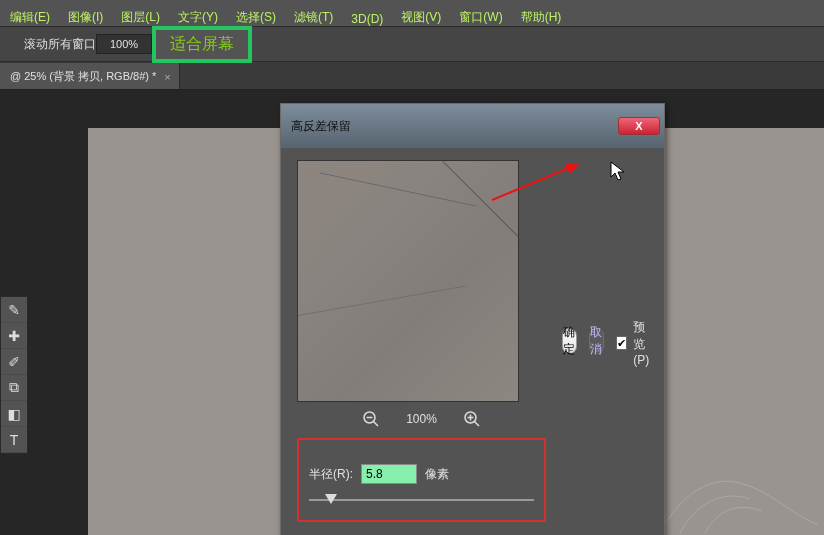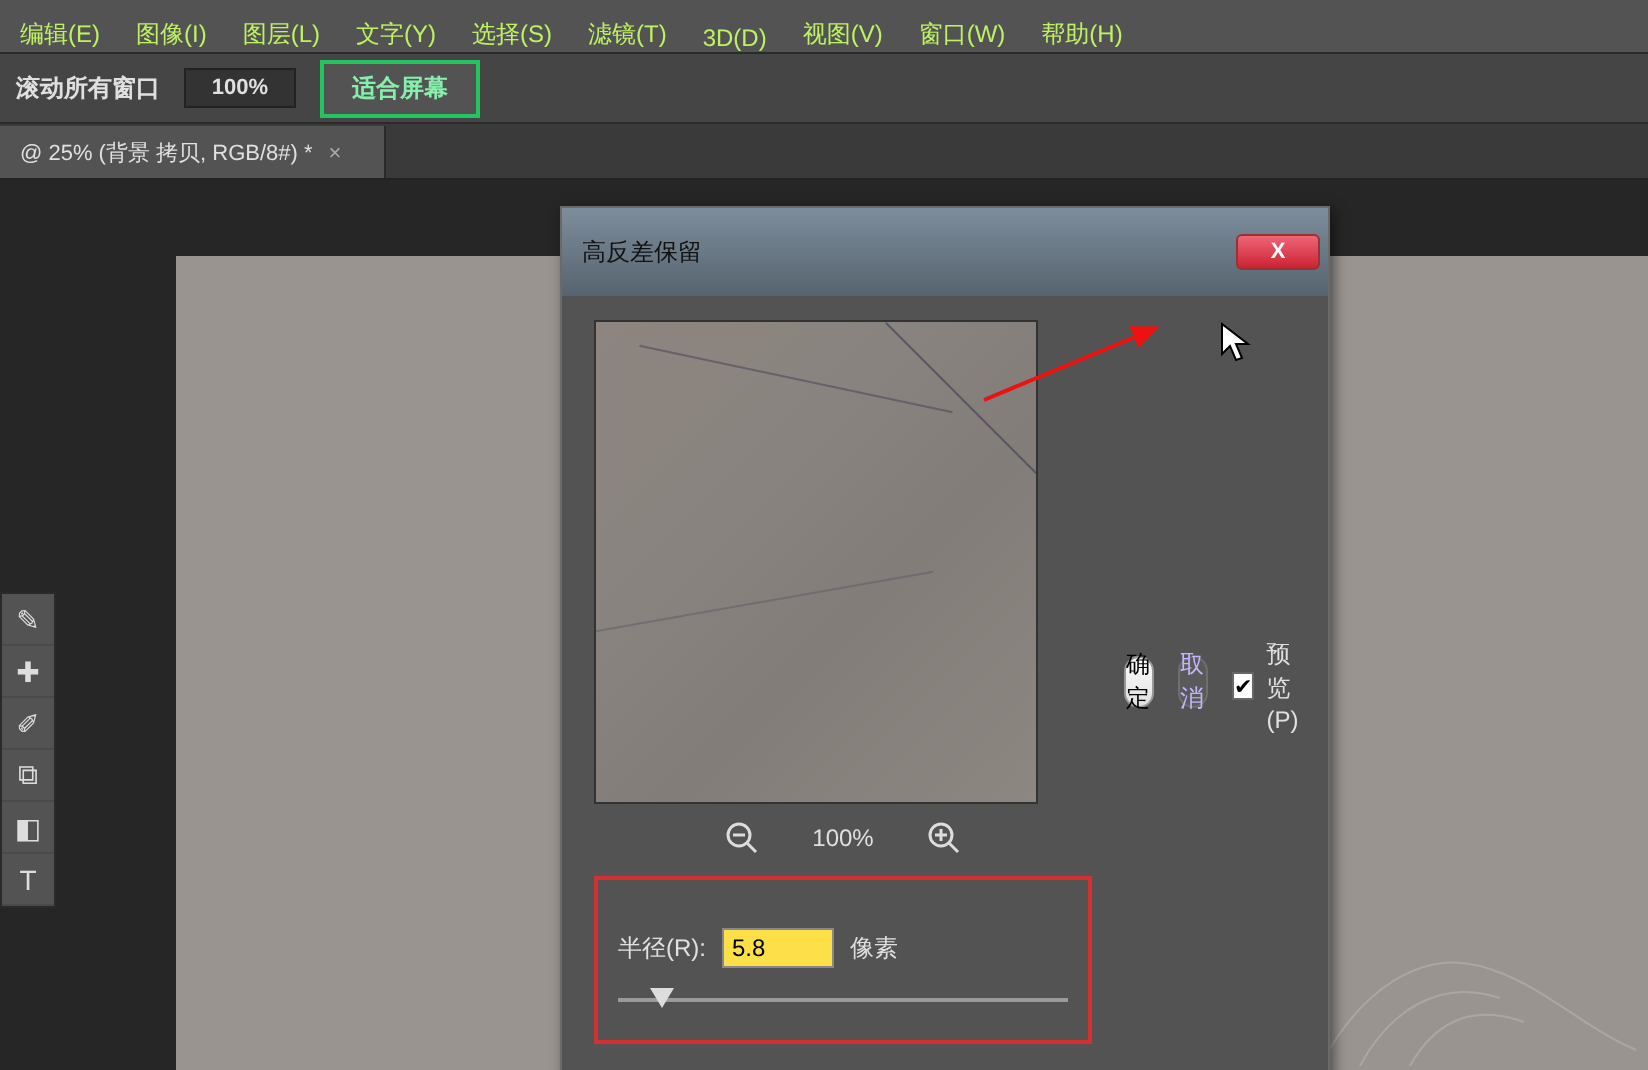--- a/index.html
+++ b/index.html
@@ -1,27 +1,27 @@
 <!DOCTYPE html>
 <html><head>
 <meta charset="utf-8">
 <style>
 * { margin: 0; padding: 0; box-sizing: border-box; font-family: "Microsoft YaHei", sans-serif; }
 body { background: #535353; width: 824px; height: 535px; overflow: hidden; position: relative; }
 
 .menubar { background: #535353; height: 26px; display: flex; align-items: flex-end; padding-left: 10px; gap: 18px; font-size: 12px; color: #bef264; }
 .menubar span { cursor: pointer; }
 
-.optbar { background: #454545; height: 36px; display: flex; align-items: center; padding-left: 8px; gap: 12px; border-top: 1px solid #2a2a2a; border-bottom: 1px solid #2a2a2a; font-weight: bold; }
+.optbar { background: #454545; height: 36px; display: flex; align-items: center; padding-left: 24px; gap: 0; border-top: 1px solid #2a2a2a; border-bottom: 1px solid #2a2a2a; }
 .optbar .label { font-size: 12px; color: #e0e0e0; }
 .optbar .field { background: #333; border: 1px solid #222; color: #e0e0e0; font-size: 11px; padding: 3px 10px; min-width: 56px; text-align: center; }
-.optbar .btn { background: #535353; border: 2px solid #22c55e; color: #86efac; font-size: 12px; padding: 4px 14px; cursor: pointer; }
+.optbar .btn { background: #535353; border: 4px solid #22c55e; color: #84cc16; font-size: 16px; padding: 4px 14px; cursor: pointer; }
 
 .tabstrip { background: #3a3a3a; height: 28px; display: flex; align-items: flex-end; border-bottom: 1px solid #222; }
-.tab { background: #535353; color: #e0e0e0; font-size: 11px; padding: 6px 21px 5px 10px; display: flex; align-items: center; gap: 8px; border-right: 1px solid #2a2a2a; }
+.tab { background: #535353; color: #e0e0e0; font-size: 11px; padding: 6px 8px 5px 10px; display: flex; align-items: center; gap: 8px; border-right: 1px solid #2a2a2a; }
 .tab .x { color: #aaa; font-size: 11px; cursor: pointer; }
 
 .workspace { position: absolute; top: 90px; left: 0; right: 0; bottom: 0; background: #262626; }
 .canvas { position: absolute; top: 38px; left: 88px; right: 0; bottom: 0; background: #9a9490; }
 
 .toolpanel { position: absolute; left: 0; top: 296px; width: 28px; background: #535353; border: 1px solid #2a2a2a; display: flex; flex-direction: column; }
 .tool { width: 26px; height: 26px; display: flex; align-items: center; justify-content: center; color: #ddd; font-size: 14px; cursor: pointer; border-bottom: 1px solid #4a4a4a; }
 
 .palm-ghost { position: absolute; right: 4px; bottom: 0; width: 170px; height: 80px; opacity: 0.35; }
 .palm-ghost svg { width: 100%; height: 100%; }
@@ -33,21 +33,21 @@
 .left { flex: 1; }
 .preview { width: 222px; height: 242px; border: 1px solid #333; background: linear-gradient(135deg, #8d857f 0%, #8a8480 30%, #837d79 60%, #8d8782 100%); position: relative; overflow: hidden; }
 .preview .streak1 { position: absolute; top: 28px; left: 20px; width: 160px; height: 1px; background: rgba(70,70,90,.55); transform: rotate(12deg); }
 .preview .streak2 { position: absolute; top: 60px; left: 120px; width: 170px; height: 1px; background: rgba(60,60,80,.6); transform: rotate(45deg); }
 .preview .streak3 { position: absolute; top: 140px; left: -10px; width: 180px; height: 1px; background: rgba(80,80,95,.4); transform: rotate(-10deg); }
 .zoomrow { display: flex; align-items: center; justify-content: center; gap: 26px; margin-top: 8px; color: #e0e0e0; font-size: 12px; }
 .zoomrow .mag { width: 18px; height: 18px; cursor: pointer; display:flex; align-items:center; justify-content:center; }
 .zoomrow .mag svg { width:18px; height:18px; stroke:#ddd; fill:none; stroke-width:1.5; }
 .paramrow { border: 2px solid #d53030; margin-top: 10px; padding: 24px 10px 14px 10px; }
 .paramrow .line { display: flex; align-items: center; gap: 8px; color: #e0e0e0; font-size: 12px; }
-.paramrow input[type=text] { width: 56px; background: #fde047; border: 1px solid #888; font-size: 12px; padding: 2px 4px; }
+.paramrow input[type=text] { width: 56px; background: #86efac; border: 1px solid #888; font-size: 12px; padding: 2px 4px; }
 .slider { position: relative; margin-top: 10px; height: 12px; }
 .slider .track { position: absolute; top: 5px; left: 0; right: 0; height: 2px; background: #9a9a9a; }
 .slider .thumb { position: absolute; top: 0; left: 16px; width: 12px; height: 10px; background: #ddd; clip-path: polygon(50% 100%, 0 0, 100% 0); cursor: pointer; }
 
 .right { width: 90px; display: flex; flex-direction: row; gap: 12px; align-items: center; }
 .okbtn { width: 88px; height: 26px; border-radius: 13px; background: linear-gradient(#fefefe, #e0e0e0); border: 1px solid #999; font-size: 12px; display: flex; align-items: center; justify-content: center; cursor: pointer; position: relative; }
 .cancelbtn { width: 88px; height: 26px; border-radius: 13px; background: #5a5a5a; border: 1px solid #6f6f6f; color: #c4b5fd; font-size: 12px; display: flex; align-items: center; justify-content: center; cursor: pointer; }
 .chk { display: flex; align-items: center; gap: 6px; color: #e0e0e0; font-size: 12px; margin-top: 4px; }
 .chk .box { width: 14px; height: 14px; background: #fff; border: 1px solid #666; display: flex; align-items: center; justify-content: center; font-size: 11px; color: #000; cursor: pointer; }
 

